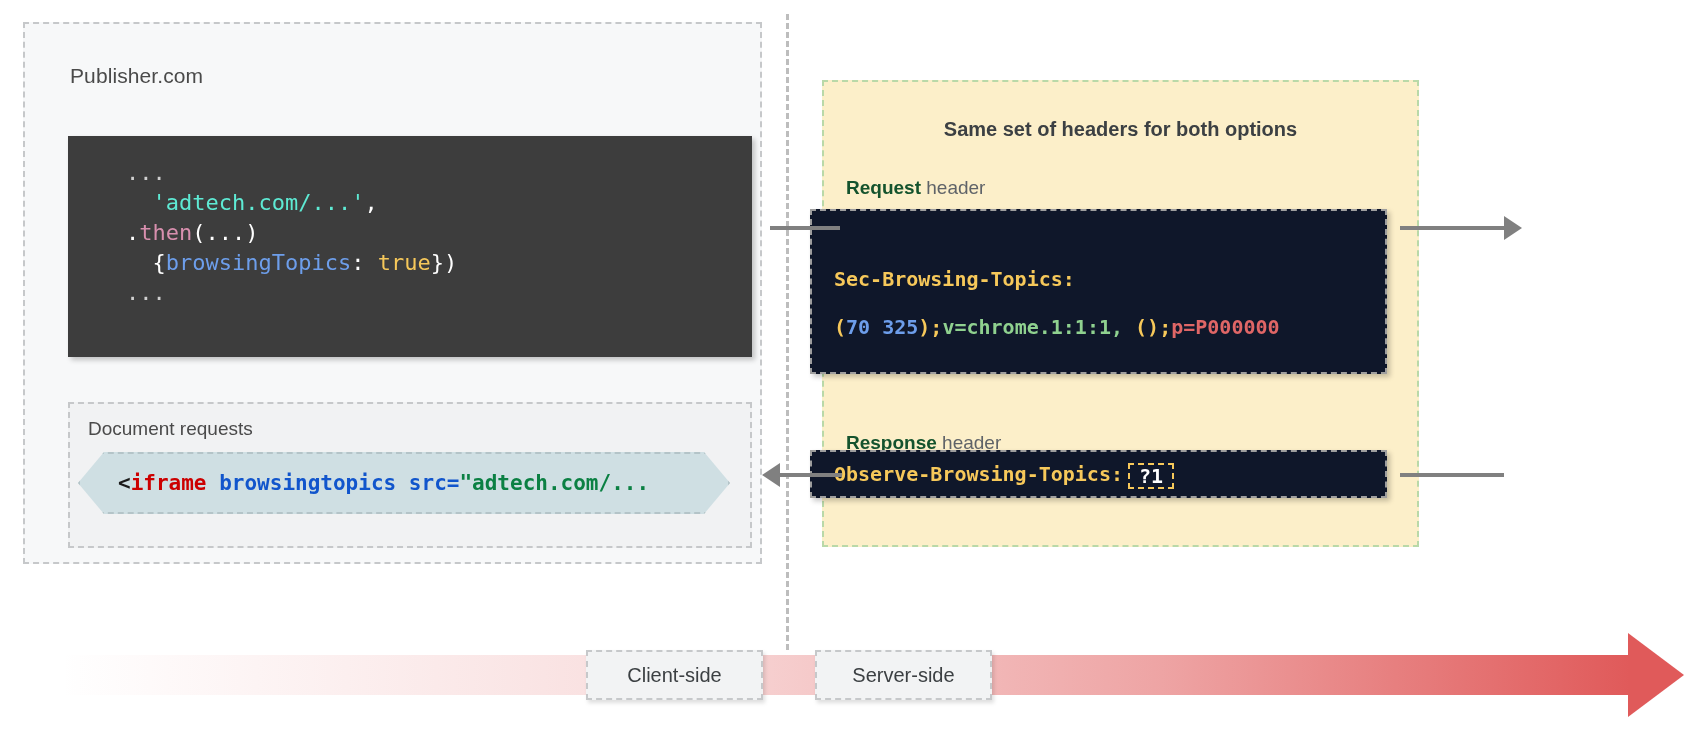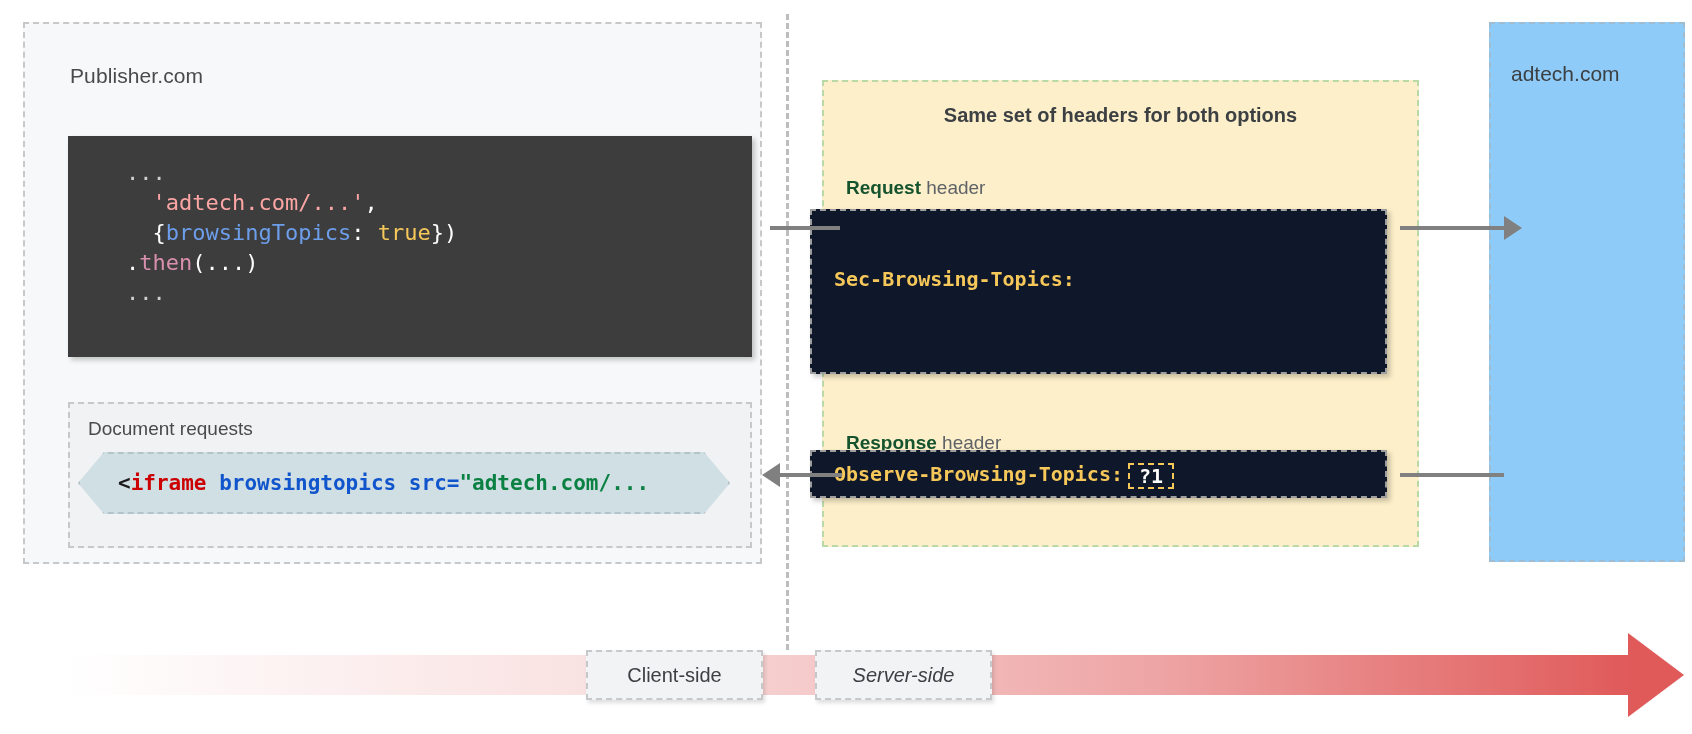--- a/index.html
+++ b/index.html
@@ -51,21 +51,21 @@
     box-sizing: border-box;
     padding: 22px 0 0 0;
     font-family: "DejaVu Sans Mono", "Liberation Mono", monospace;
     font-size: 22px;
     line-height: 30px;
     color: #ffffff;
     overflow: hidden;
   }
   .js-code .ln { padding-left: 58px; white-space: pre; }
   .tok-fn    { color: #d88fae; }
-  .tok-str   { color: #fca5a5; }
+  .tok-str   { color: #5eead4; }
   .tok-prop  { color: #6d9eeb; }
   .tok-bool  { color: #f6c85a; }
   .tok-punct { color: #ffffff; }
   .tok-dots  { color: #d0d0d0; }
 
   
   .docreq-panel {
     position: absolute;
     left: 43px;
     top: 378px;
@@ -123,21 +123,21 @@
     left: 822px;
     top: 80px;
     width: 597px;
     height: 467px;
     background: #fcefc9;
     border: 2px dashed #b9d9a8;
     box-sizing: border-box;
   }
   .headers-title {
     position: absolute;
-    top: 22px;
+    top: 36px;
     left: 0;
     width: 100%;
     text-align: center;
     font-size: 20px;
     font-weight: bold;
     color: #3c4043;
   }
   .hdr-sublabel {
     position: absolute;
     left: 22px;
@@ -263,67 +263,65 @@
     border: 2px dashed #c6c8ca;
     box-sizing: border-box;
     display: flex;
     align-items: center;
     justify-content: center;
     font-size: 20px;
     color: #3c4043;
     box-shadow: 2px 3px 4px rgba(0,0,0,.13);
   }
   #chip-client { left: 586px; width: 177px; }
-  #chip-server { left: 815px; width: 177px; font-style: italic; }
+  #chip-server { left: 815px; width: 177px; }
 </style>
 </head>
 <body>
 
 <div id="stage">
 
   <div class="publisher-panel">
     <div class="publisher-label">Publisher.com</div>
 
     <div class="js-code">
       <div class="ln"><span class="tok-dots">...</span></div>
       <div class="ln">  <span class="tok-str">'adtech.com/...'</span><span class="tok-punct">,</span></div>
+      <div class="ln"><span class="tok-punct">.</span><span class="tok-fn">then</span><span class="tok-punct">(...)</span></div>
       <div class="ln">  <span class="tok-punct">{</span><span class="tok-prop">browsingTopics</span><span class="tok-punct">: </span><span class="tok-bool">true</span><span class="tok-punct">})</span></div>
-      <div class="ln"><span class="tok-punct">.</span><span class="tok-fn">then</span><span class="tok-punct">(...)</span></div>
       <div class="ln"><span class="tok-dots">...</span></div>
     </div>
 
     <div class="docreq-panel">
       <div class="docreq-label">Document requests</div>
       <div class="iframe-chip">
         <span class="ht-lt">&lt;</span><span class="ht-tag">iframe</span>&nbsp;<span class="ht-attr">browsingtopics</span>&nbsp;<span class="ht-attr">src=</span><span class="ht-val">"adtech.com/...</span>
       </div>
     </div>
   </div>
 
   <div class="divider"></div>
 
   <div class="headers-panel">
     <div class="headers-title">Same set of headers for both options</div>
 
     <div class="hdr-sublabel request"><b>Request</b><span> header</span></div>
 
     <div class="hdr-box request">
       <div><span class="h-key">Sec-Browsing-Topics:</span></div>
+      <div><span class="h-yellow">(</span><span class="h-blue">70 325</span><span class="h-yellow">)</span><span class="h-yellow">;</span><span class="h-green">v=chrome.1:1:1,</span><span class="h-yellow"> ()</span><span class="h-yellow">;</span><span class="h-red">p=P000000</span></div>
     </div>
 
     <div class="hdr-sublabel response"><b>Response</b><span> header</span></div>
 
     <div class="hdr-box response">
       <span class="h-key">Observe-Browsing-Topics:</span><span class="dashed-val">?1</span>
     </div>
   </div>
 
-  <div class="adtech-panel">
-    <div class="adtech-label">adtech.com</div>
-  </div>
 
   <div class="arrow-line" id="arrow-req-in-line"></div>
   <div class="arrow-line" id="arrow-req-out-line"></div>
   <div class="arrow-head right" id="arrow-req-out-head"></div>
   <div class="arrow-line" id="arrow-res-out-line"></div>
   <div class="arrow-line" id="arrow-res-in-line"></div>
   <div class="arrow-head left" id="arrow-res-in-head"></div>
 
   <div class="timeline-bar"></div>
   <div class="timeline-head"></div>

